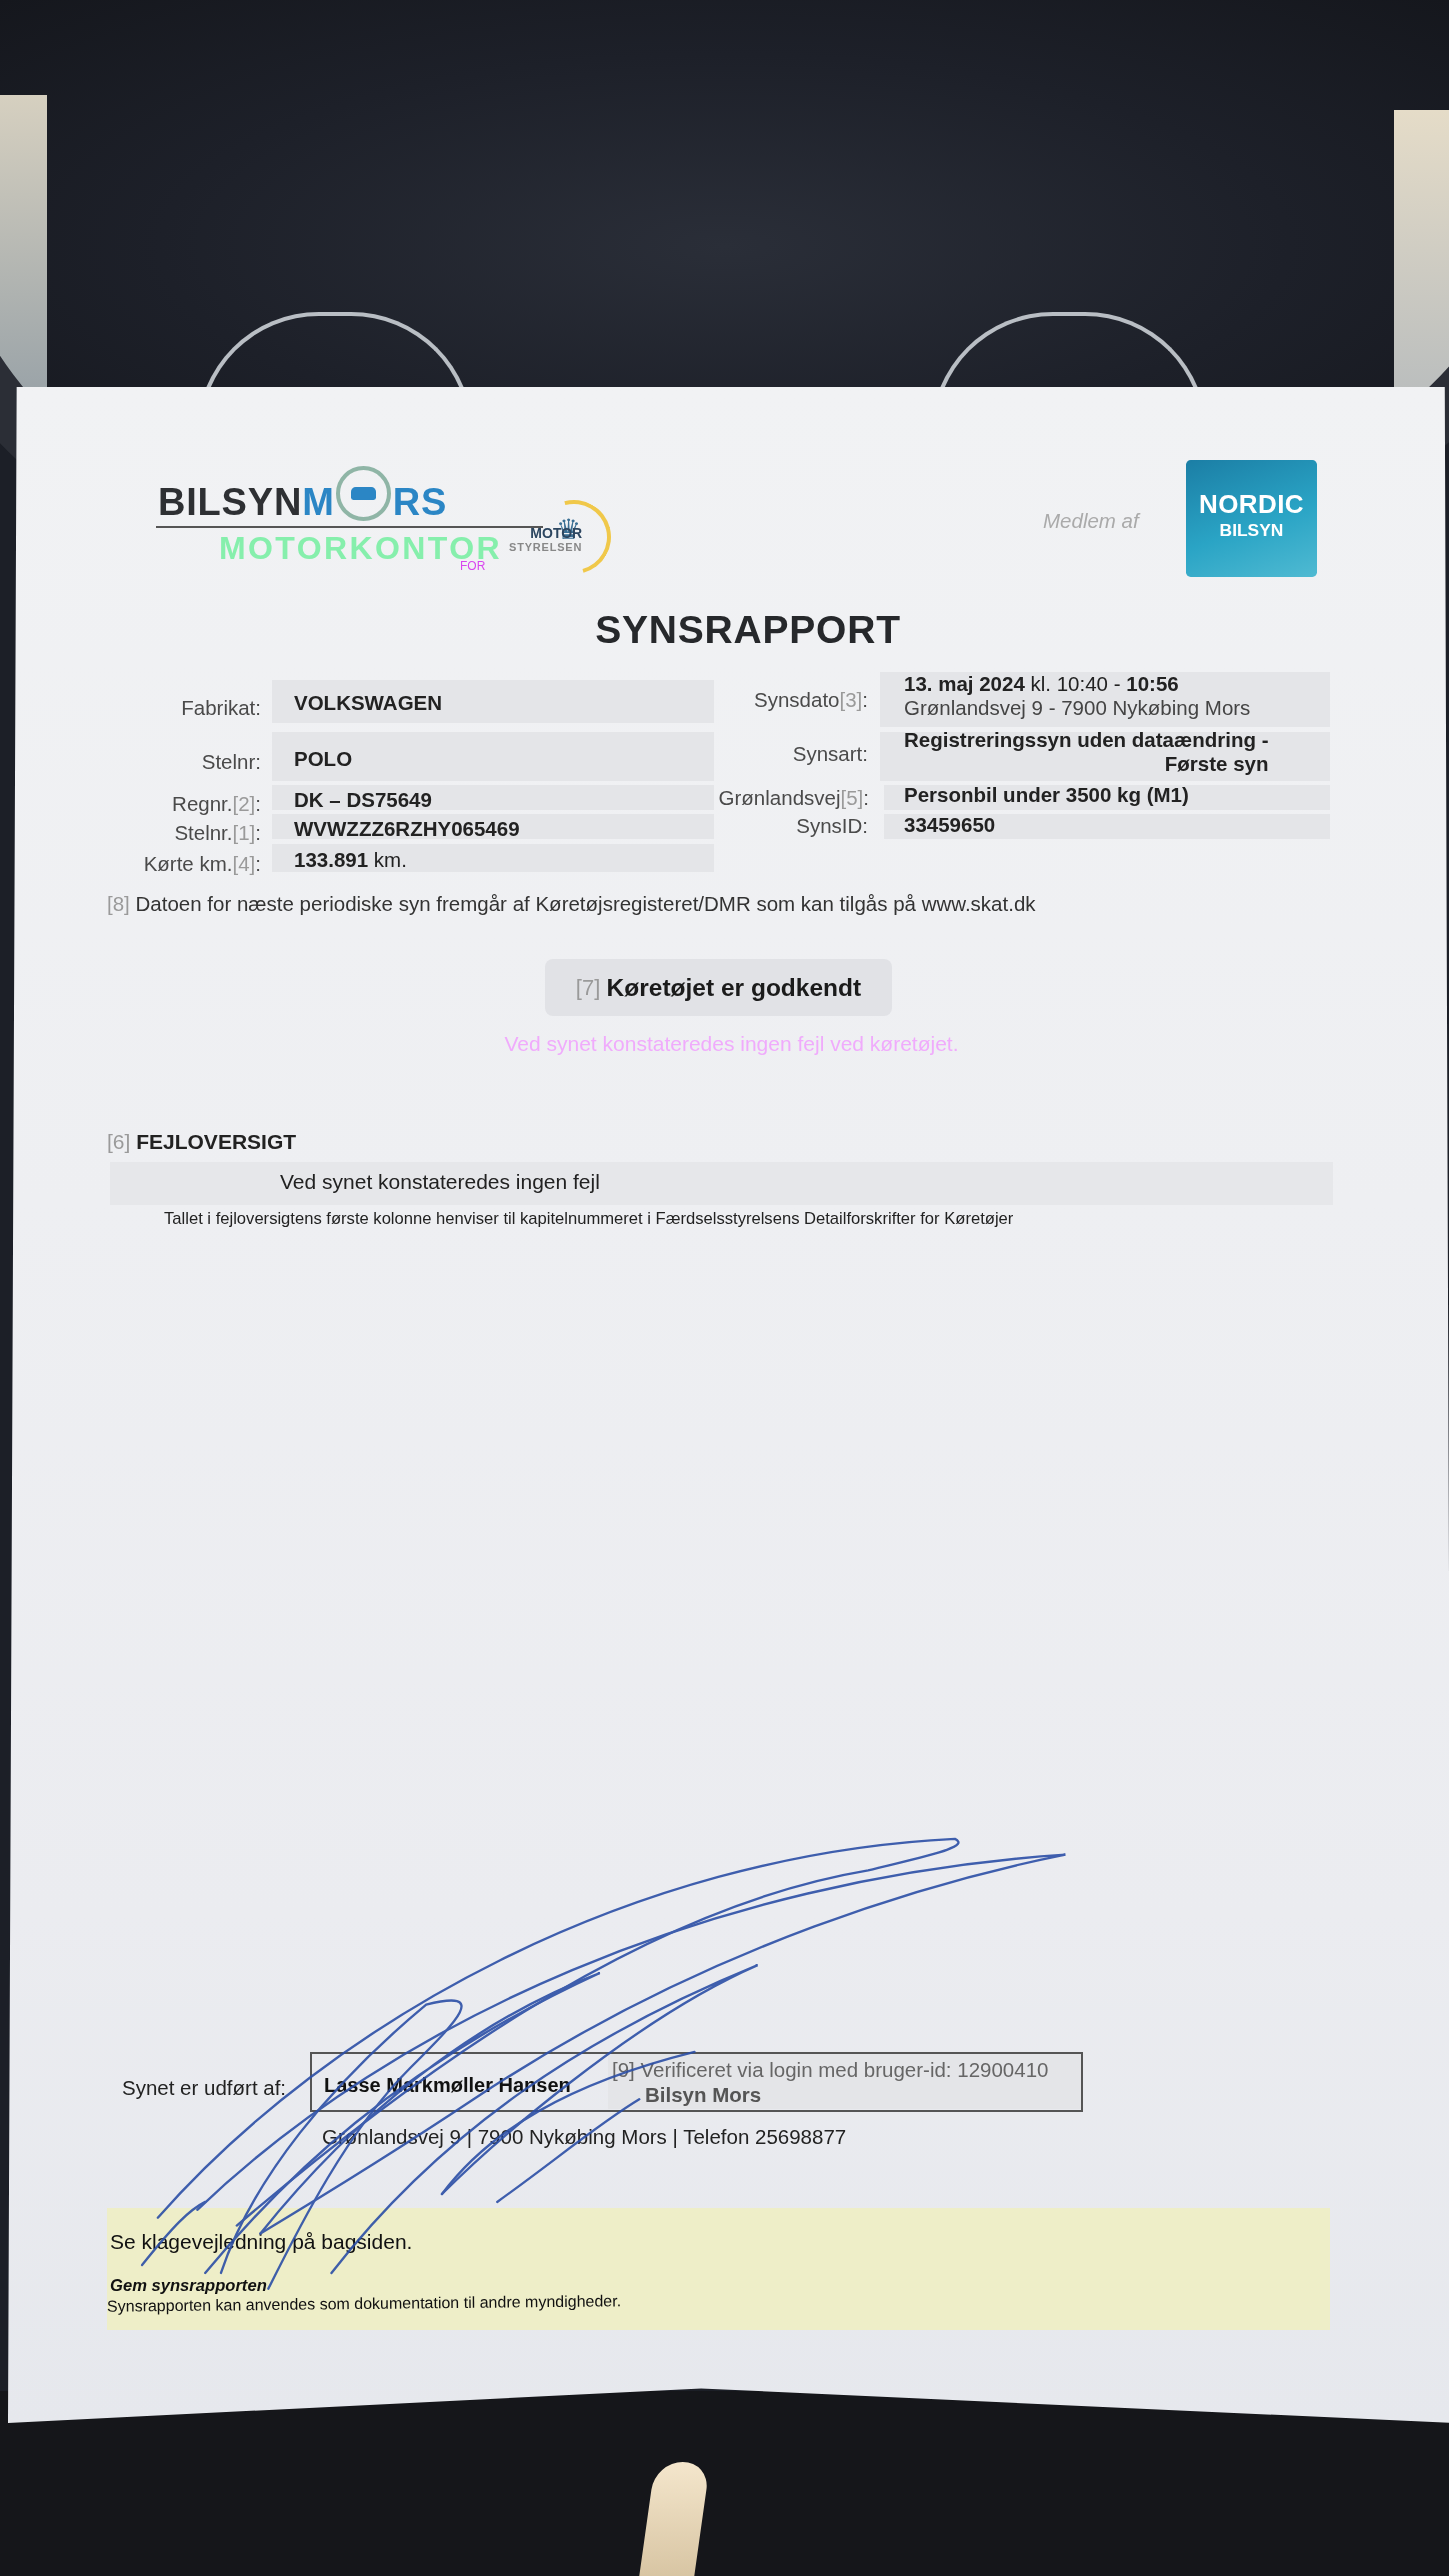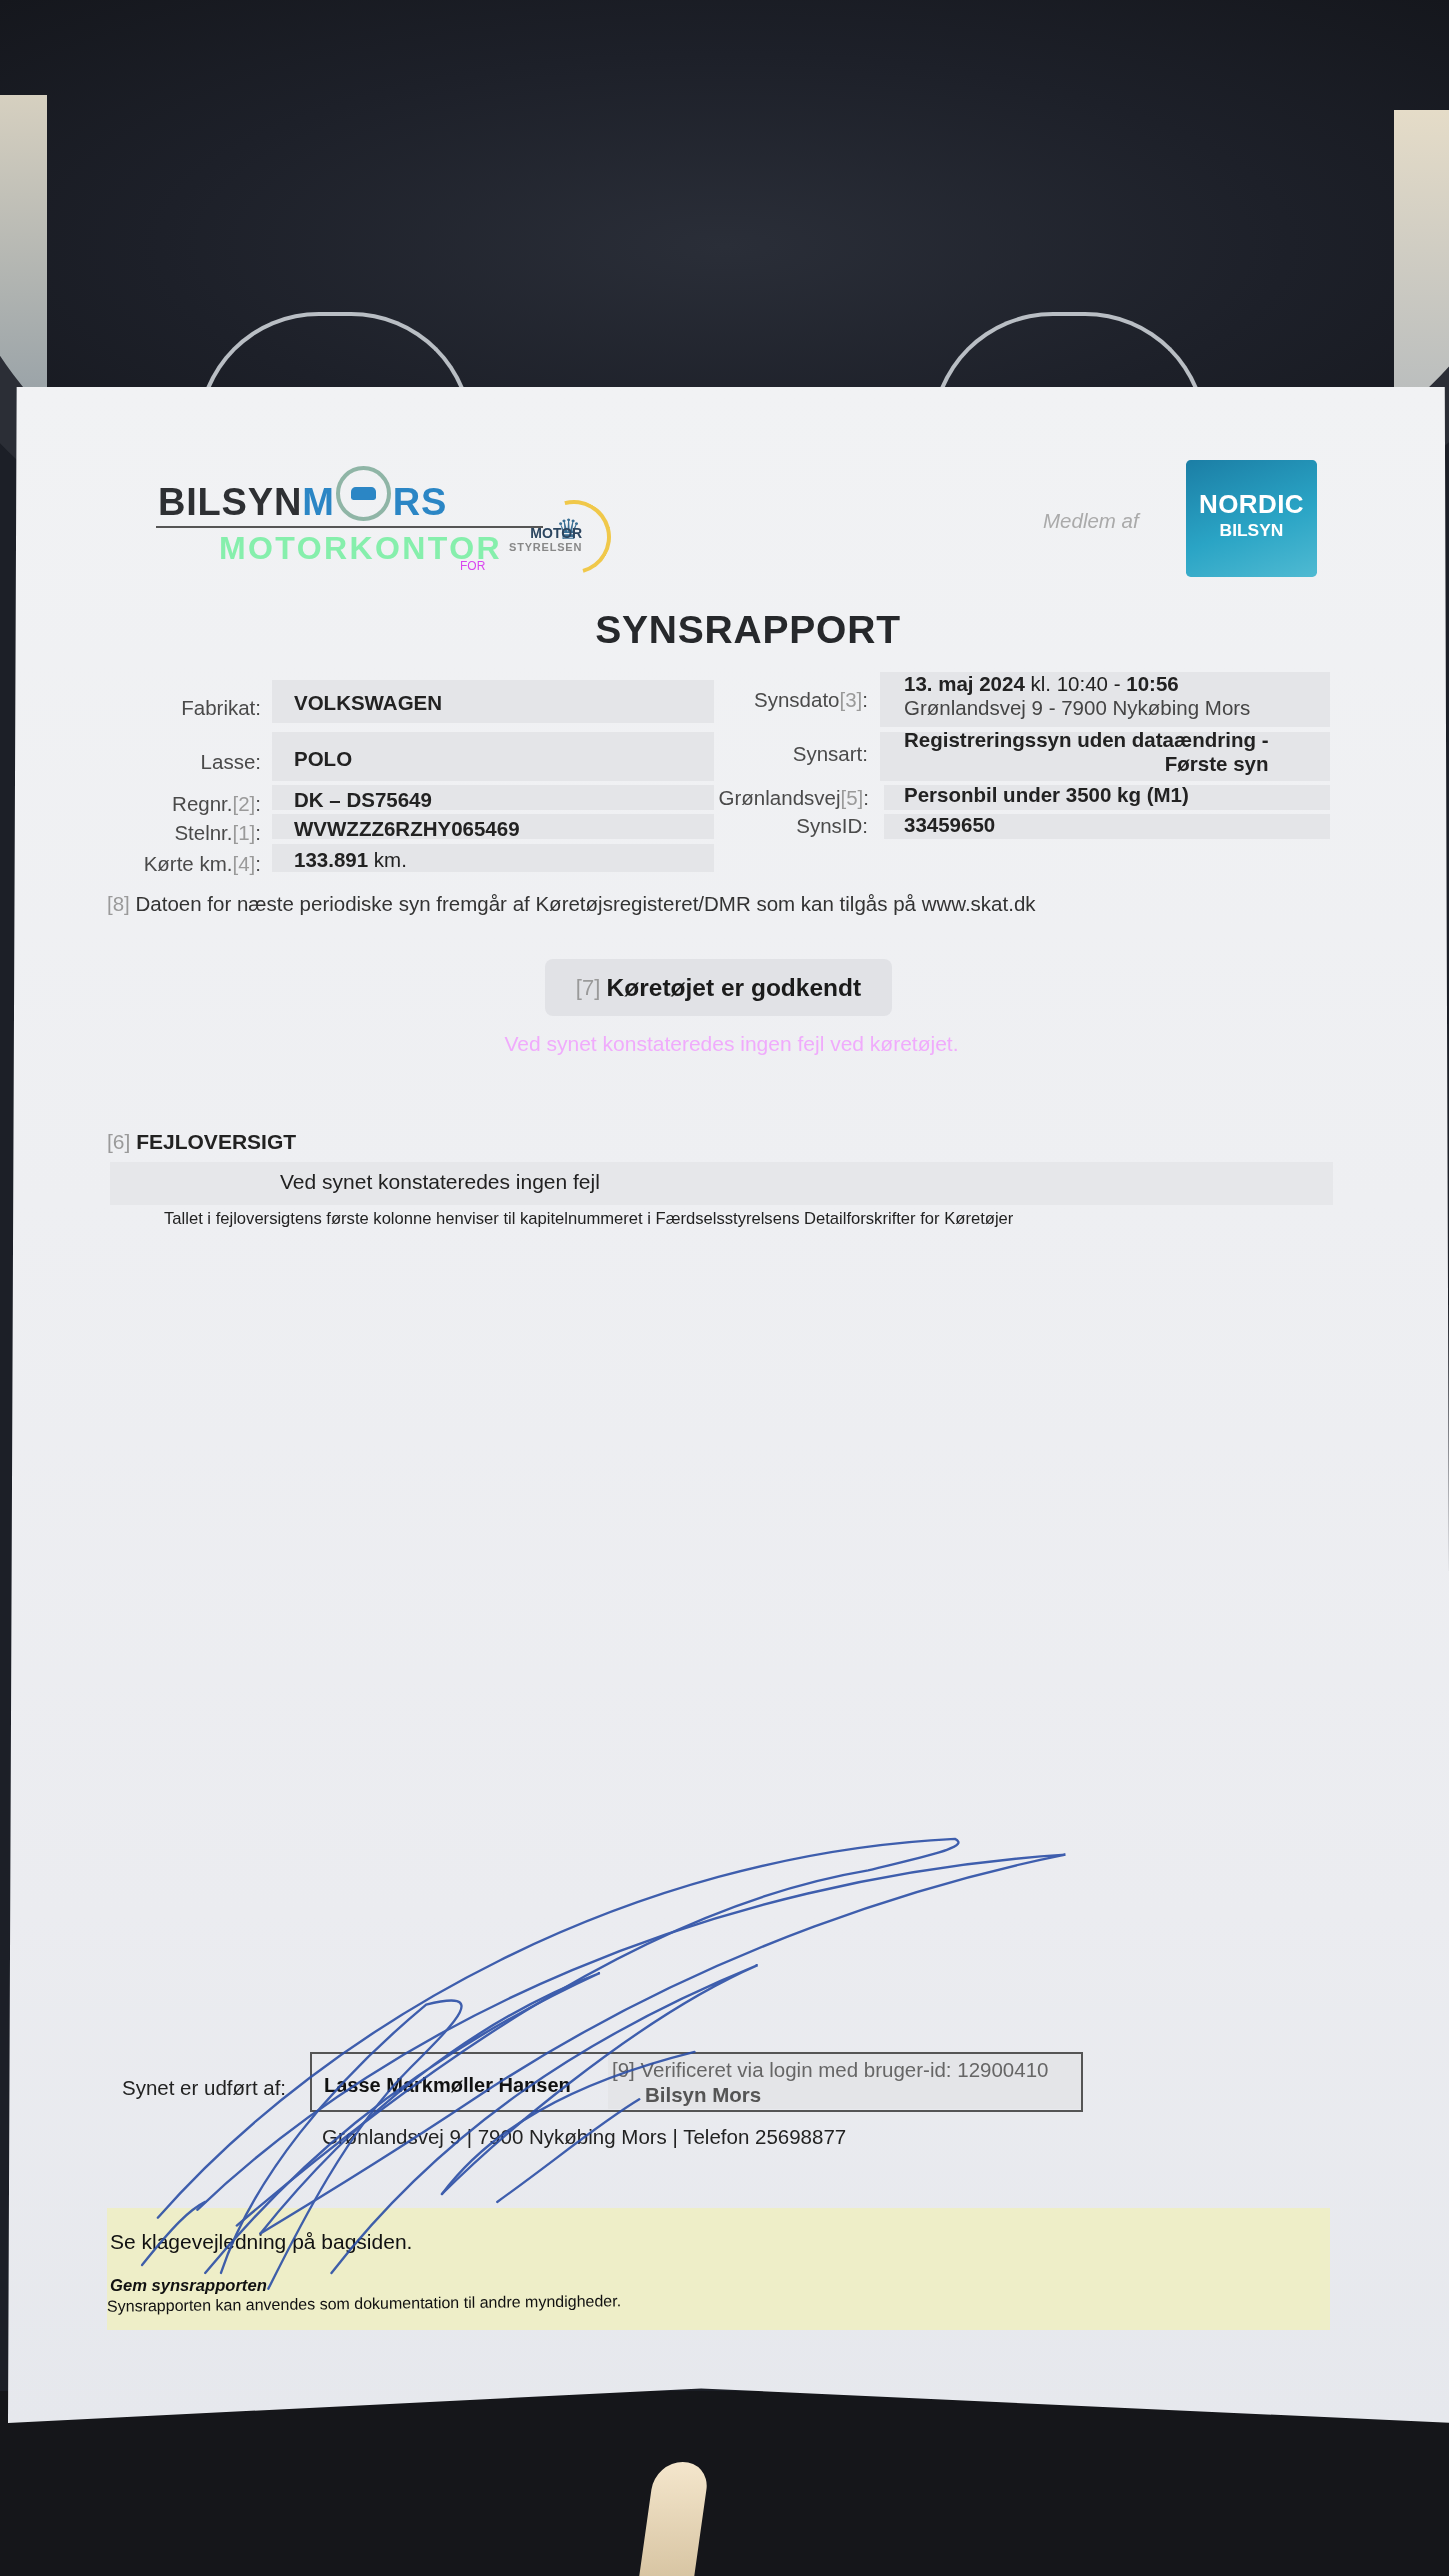--- a/index.html
+++ b/index.html
@@ -122,21 +122,21 @@
 
 <div class="abs field-bg" style="left:272px;top:680px;width:442px;height:43px;"></div>
 <div class="abs field-bg" style="left:272px;top:732px;width:442px;height:49px;"></div>
 <div class="abs field-bg" style="left:272px;top:785px;width:442px;height:25px;"></div>
 <div class="abs field-bg" style="left:272px;top:814px;width:442px;height:25px;"></div>
 <div class="abs field-bg" style="left:272px;top:844px;width:442px;height:28px;"></div>
 
 <div class="abs lbl" style="left:95px;top:696px;width:166px;">Fabrikat:</div>
 <div class="abs val b" style="left:294px;top:691px;">VOLKSWAGEN</div>
 
-<div class="abs lbl" style="left:95px;top:750px;width:166px;">Lasse:</div>
+<div class="abs lbl" style="left:95px;top:750px;width:166px;">Stelnr:</div>
 <div class="abs val b" style="left:294px;top:747px;">POLO</div>
 
 <div class="abs lbl" style="left:95px;top:792px;width:166px;text-align:right;"><span>Regnr.</span><span class="ref">[2]</span>:</div>
 <div class="abs val b" style="left:294px;top:788px;">DK – DS75649</div>
 
 <div class="abs lbl" style="left:95px;top:821px;width:166px;"><span>Stelnr.</span><span class="ref">[1]</span>:</div>
 <div class="abs val b" style="left:294px;top:817px;">WVWZZZ6RZHY065469</div>
 
 <div class="abs lbl" style="left:79px;top:852px;width:182px;"><span>Kørte km.</span><span class="ref">[4]</span>:</div>
 <div class="abs val" style="left:294px;top:848px;"><b>133.891</b><span> km.</span></div>

